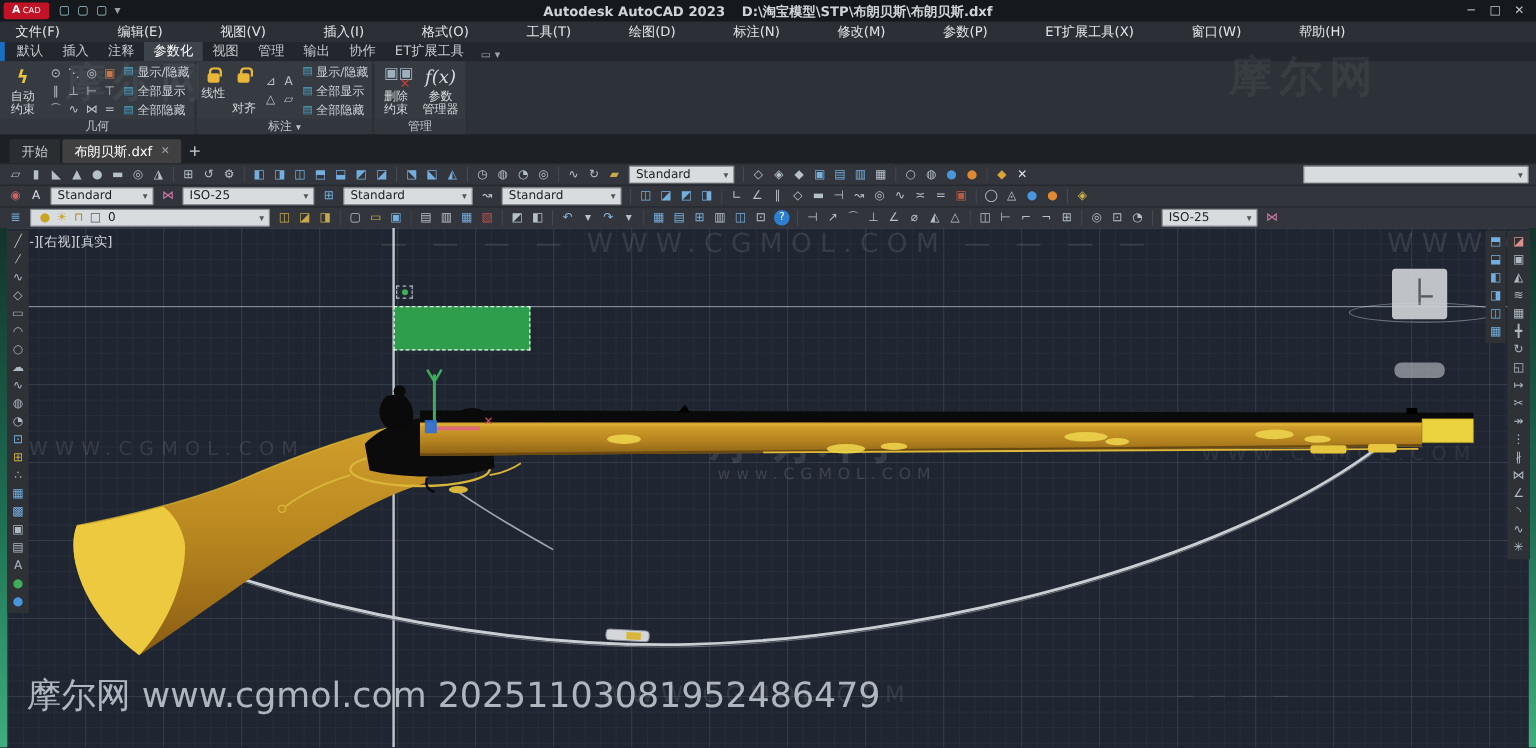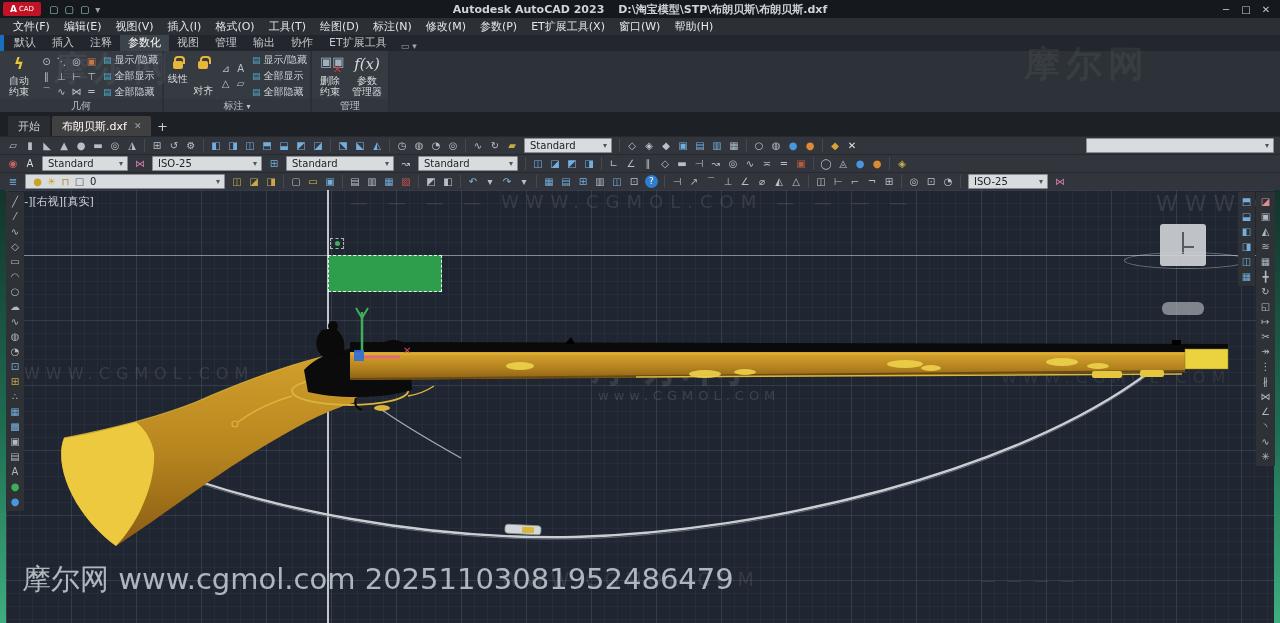--- a/index.html
+++ b/index.html
@@ -16,21 +16,21 @@
   #logo .cad { font-size:7px; font-weight:normal; }
   .qat { display:flex; margin-left:8px; gap:6px; }
   .qat span { font-size:10px; color:#9fc4d4; }
   #titletext { position:absolute; left:0; right:0; text-align:center; pointer-events:none;font-weight:bold; }
   #titletext span { margin:0 5px; }
   #winbtns { margin-left:auto; display:flex; gap:4px; padding-right:6px; }
   #winbtns span { width:16px; text-align:center; color:#c2c7cc; font-size:10px; cursor:default; }
 
   
   #menubar { left:0; top:18px; width:1280px; height:17px; background:#2c3036;
-    display:flex; align-items:center; padding-left:6px; }
+    display:flex; align-items:center; padding-left:6px;gap:34px; }
   .mi { color:#e3e6e9; font-size:11px; padding:0 7px; line-height:17px; }
 
   
   #rtabs { left:0; top:35px; width:1280px; height:16px; background:#23272d;
     display:flex; align-items:flex-end; padding-left:6px; }
   .rtab { color:#c3c8cd; font-size:11px; padding:1px 8px; line-height:14px; }
   .rtab.active { background:#3d434b; color:#fff; }
   #rtab-extra { display:flex; gap:3px; margin-left:6px; align-items:center; color:#9aa2aa; font-size:9px; }
   #bluestrip { left:0; top:35px; width:4px; height:77px; background:#1a6ec0; }
 
@@ -81,21 +81,21 @@
   
   #canvas { left:6px; top:190px; width:1268px; height:433px; background:#202631; overflow:hidden;
     background-image:
       linear-gradient(rgba(98,112,130,0.22) 1px, transparent 1px),
       linear-gradient(90deg, rgba(98,112,130,0.22) 1px, transparent 1px),
       linear-gradient(rgba(84,96,110,0.12) 1px, transparent 1px),
       linear-gradient(90deg, rgba(84,96,110,0.12) 1px, transparent 1px);
     background-size:65px 65px,65px 65px,13px 13px,13px 13px; }
   #vp-label { left:14px; top:4px; color:#ced3d8; font-size:11px; }
   .wm { color:rgba(255,255,255,0.10); white-space:nowrap; pointer-events:none; }
-  #wm-top { left:344px; top:1px; font-size:18px; letter-spacing:7px; }
+  #wm-top { left:311px; top:1px; font-size:22px; letter-spacing:7px; }
   #wm-top-r { left:1150px; top:1px; font-size:22px; letter-spacing:7px; }
   #wm-midl { left:18px; top:174px; font-size:16px; letter-spacing:6px; }
   #wm-midr { left:995px; top:178px; font-size:16px; letter-spacing:6px; color:rgba(255,255,255,0.07); }
   #wm-logo { left:585px; top:146px; font-size:44px; font-weight:bold; letter-spacing:10px; }
   #wm-sub { left:592px; top:198px; font-size:13px; letter-spacing:5px; color:rgba(255,255,255,0.13); }
   #wm-bot { left:495px; top:378px; font-size:19px; letter-spacing:6px; color:rgba(255,255,255,0.09); }
   #wm-bot-d { left:975px; top:382px; font-size:14px; color:rgba(255,255,255,0.09); letter-spacing:4px; }
   #wm-rib1 { left:54px; top:46px; font-size:34px; font-weight:bold; color:rgba(255,255,255,0.055); letter-spacing:6px; }
   #wm-rib2 { left:1024px; top:40px; font-size:36px; font-weight:bold; color:rgba(255,255,255,0.055); letter-spacing:6px; }
   #bigwm { left:16px; top:370px; font-size:29px; color:rgba(188,195,202,0.92); white-space:nowrap; }

